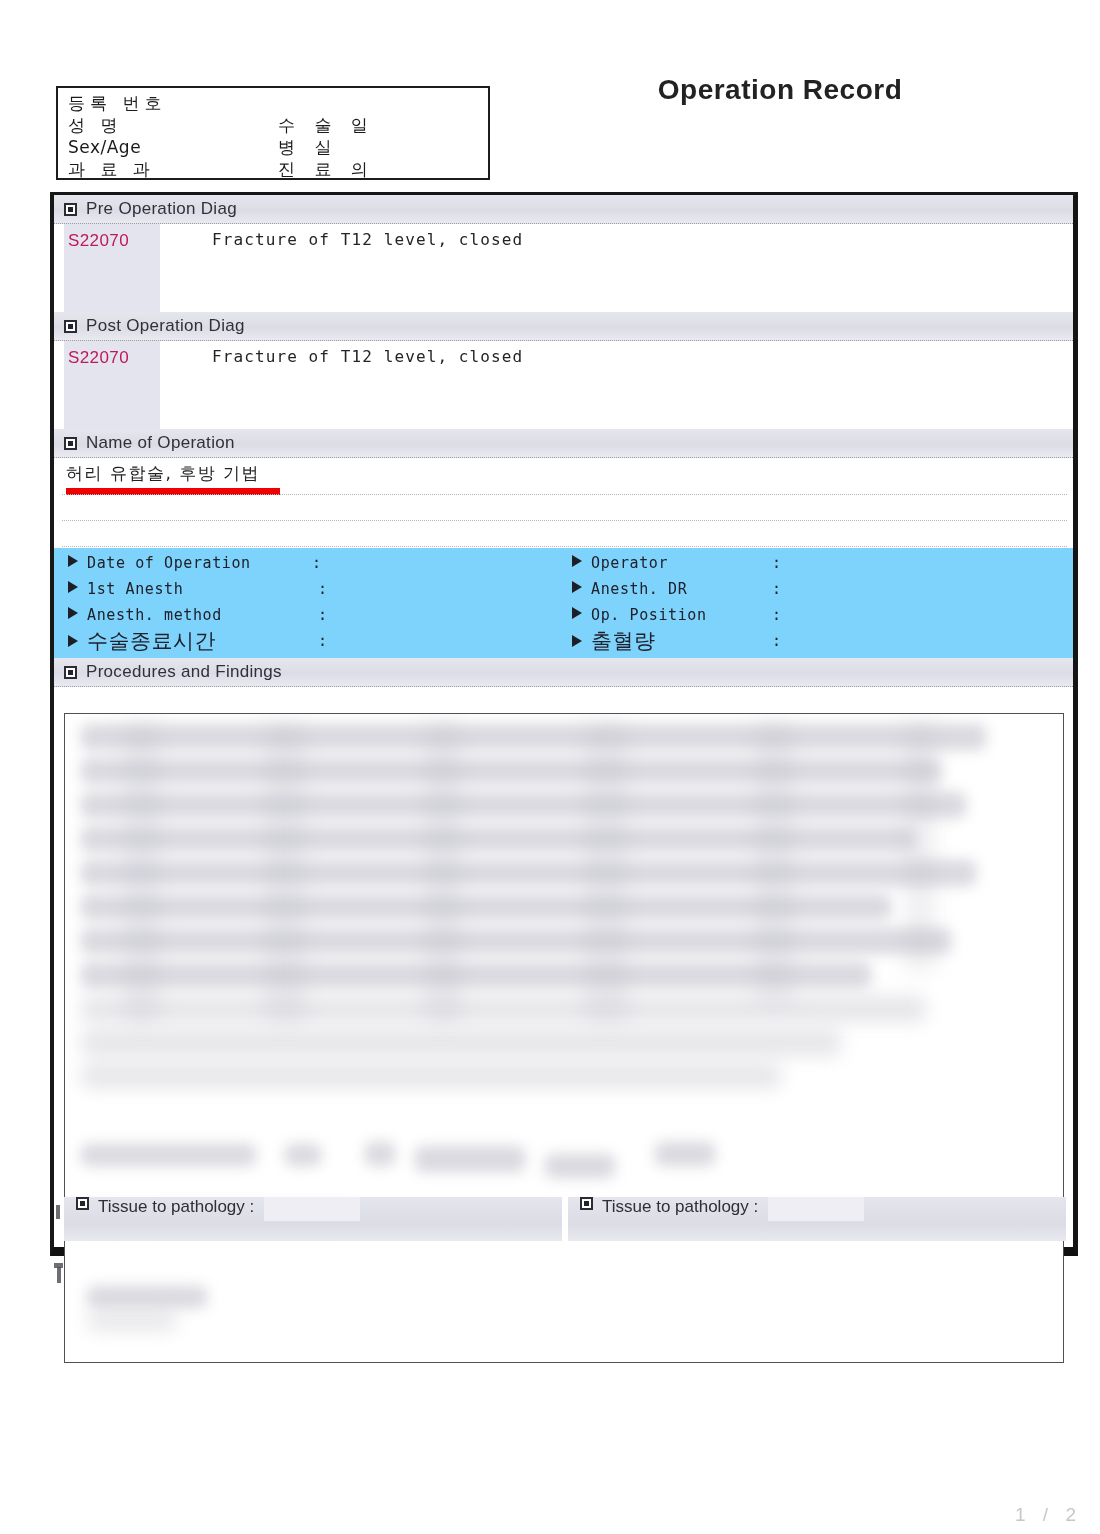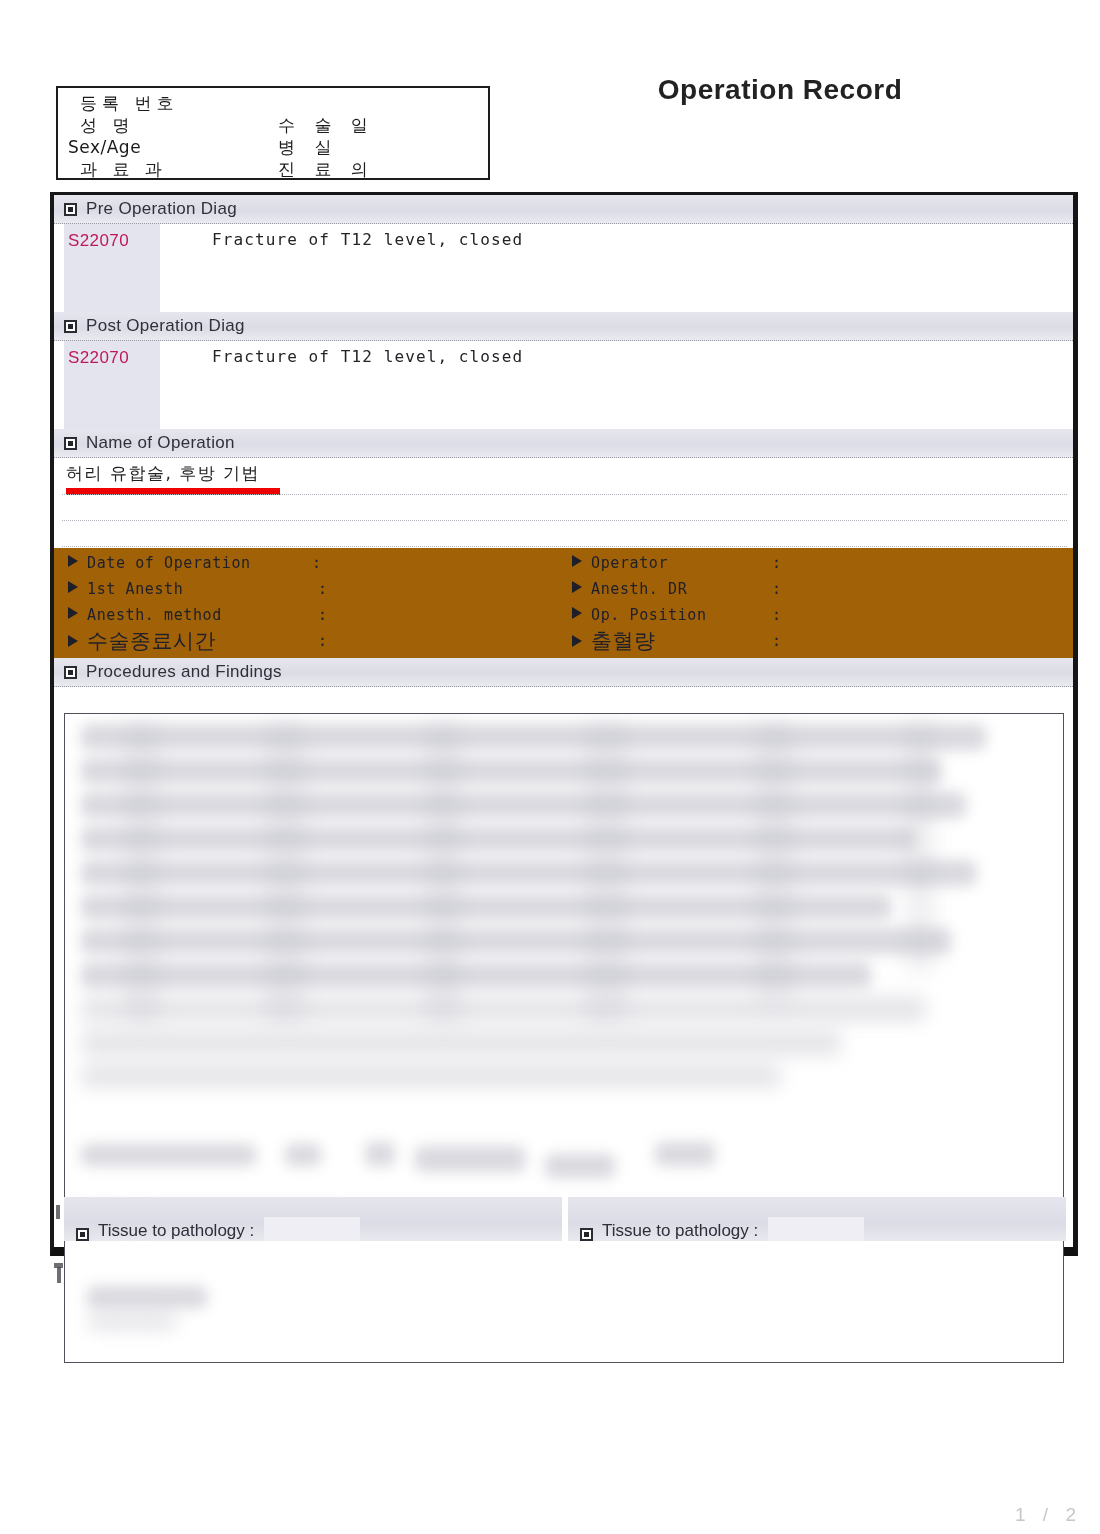--- a/index.html
+++ b/index.html
@@ -47,21 +47,21 @@
   }
   .pbox-left {
     position: absolute; left: 2px; top: 0;
     letter-spacing: 0.5px;
   }
   .pbox-right {
     position: absolute; left: 212px; top: 0;
     letter-spacing: 0.5px;
   }
   .sp-wide { letter-spacing: 7px; }
-  .sp-mid  { letter-spacing: 5px; margin-left: 12px; }
+  .sp-mid  { letter-spacing: 5px; }
 
   #title-block {
     position: absolute;
     left: 530px; top: 74px;
     width: 500px;
     text-align: center;
   }
   #title-ko {
     font-size: 40px;
     letter-spacing: 22px;
@@ -182,21 +182,21 @@
     position: absolute;
     left: 8px; right: 6px;
     border-top: 1px dotted #b4b4bc;
     height: 0;
   }
 
   
   #fields-area {
     position: relative;
     height: 110px;
-    background: #a16207;
+    background: #7dd3fc;
   }
   .fld {
     position: absolute;
     height: 26px;
     line-height: 26px;
     white-space: nowrap;
     font-family: "DejaVu Sans Mono", monospace;
     font-size: 15px;
     color: #20202a;
   }
@@ -249,21 +249,21 @@
     position: absolute;
     left: 10px; bottom: 6px;
     width: 1002px; height: 44px;
     display: flex;
     gap: 6px;
   }
   .path-cell {
     flex: 1;
     background: linear-gradient(180deg,#e5e5ed 0%,#dcdce6 60%,#e8e8ef 100%);
     display: flex;
-    align-items: flex-end;
+    align-items: flex-start;
     padding-left: 12px;
     font-family: "Liberation Sans", sans-serif;
     font-size: 17px;
     color: #2e2e38;
     position: relative;
   }
   .path-val {
     display: inline-block;
     width: 96px; height: 24px;
     background: #eeeef4;

